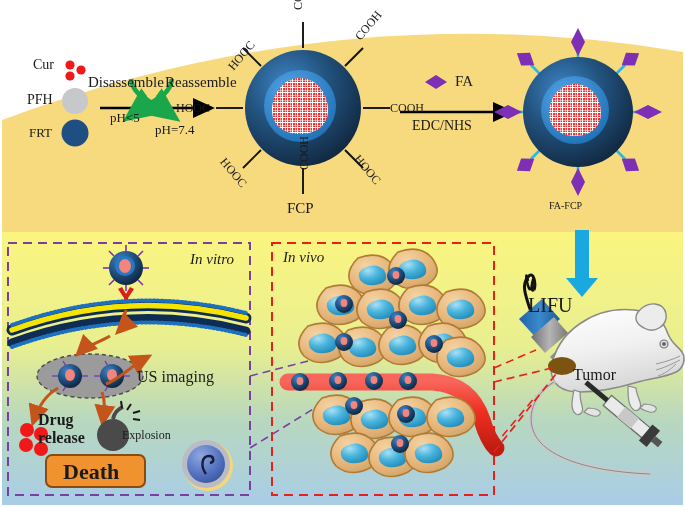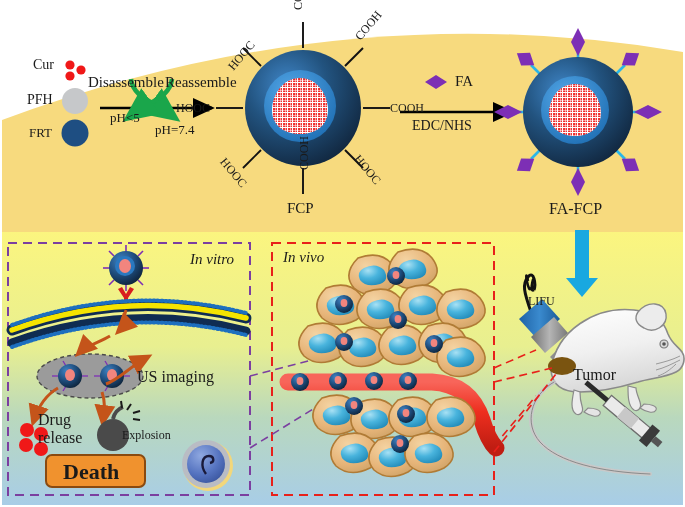--- a/index.html
+++ b/index.html
@@ -459,26 +459,26 @@
   <div class="lbl" style="left:390px;top:101px;font-size:12px;">COOH</div>
   <div class="lbl" style="left:352px;top:34px;font-size:12px;transform:rotate(-50deg);transform-origin:left top;">COOH</div>
   <div class="lbl" style="left:176px;top:101px;font-size:12px;">HOOC</div>
   <div class="lbl" style="left:225px;top:64px;font-size:12px;transform:rotate(-50deg);transform-origin:left top;">HOOC</div>
   <div class="lbl" style="left:228px;top:155px;font-size:12px;transform:rotate(50deg);transform-origin:left top;">HOOC</div>
   <div class="lbl" style="left:362px;top:152px;font-size:12px;transform:rotate(50deg);transform-origin:left top;">HOOC</div>
   <div class="lbl" style="left:287px;top:200px;font-size:15px;">FCP</div>
 
   <div class="lbl" style="left:455px;top:73px;font-size:15px;">FA</div>
   <div class="lbl" style="left:412px;top:118px;font-size:14px;">EDC/NHS</div>
-  <div class="lbl" style="left:549px;top:200px;font-size:16px;">FA-FCP</div>
+  <div class="lbl" style="left:549px;top:200px;font-size:10px;">FA-FCP</div>
 
   <div class="lbl ital" style="left:190px;top:251px;font-size:15px;">In vitro</div>
   <div class="lbl ital" style="left:283px;top:249px;font-size:15px;">In vivo</div>
 
   <div class="lbl" style="left:137px;top:368px;font-size:16px;">US imaging</div>
-  <div class="lbl" style="left:38px;top:411px;font-size:16px;line-height:18px;width:72px;white-space:normal;">Drug release</div>
+  <div class="lbl" style="left:38px;top:411px;font-size:16px;line-height:18px;width:72px;white-space:normal;font-weight:bold;">Drug release</div>
   <div class="lbl" style="left:122px;top:428px;font-size:12px;">Explosion</div>
   <div class="lbl bold" style="left:63px;top:459px;font-size:22px;">Death</div>
 
-  <div class="lbl" style="left:528px;top:294px;font-size:12px;">LIFU</div>
+  <div class="lbl" style="left:528px;top:294px;font-size:20px;">LIFU</div>
   <div class="lbl" style="left:562px;top:366px;font-size:16px;margin-left:11px;">Tumor</div>
 
 </div>
 
 </body></html>

